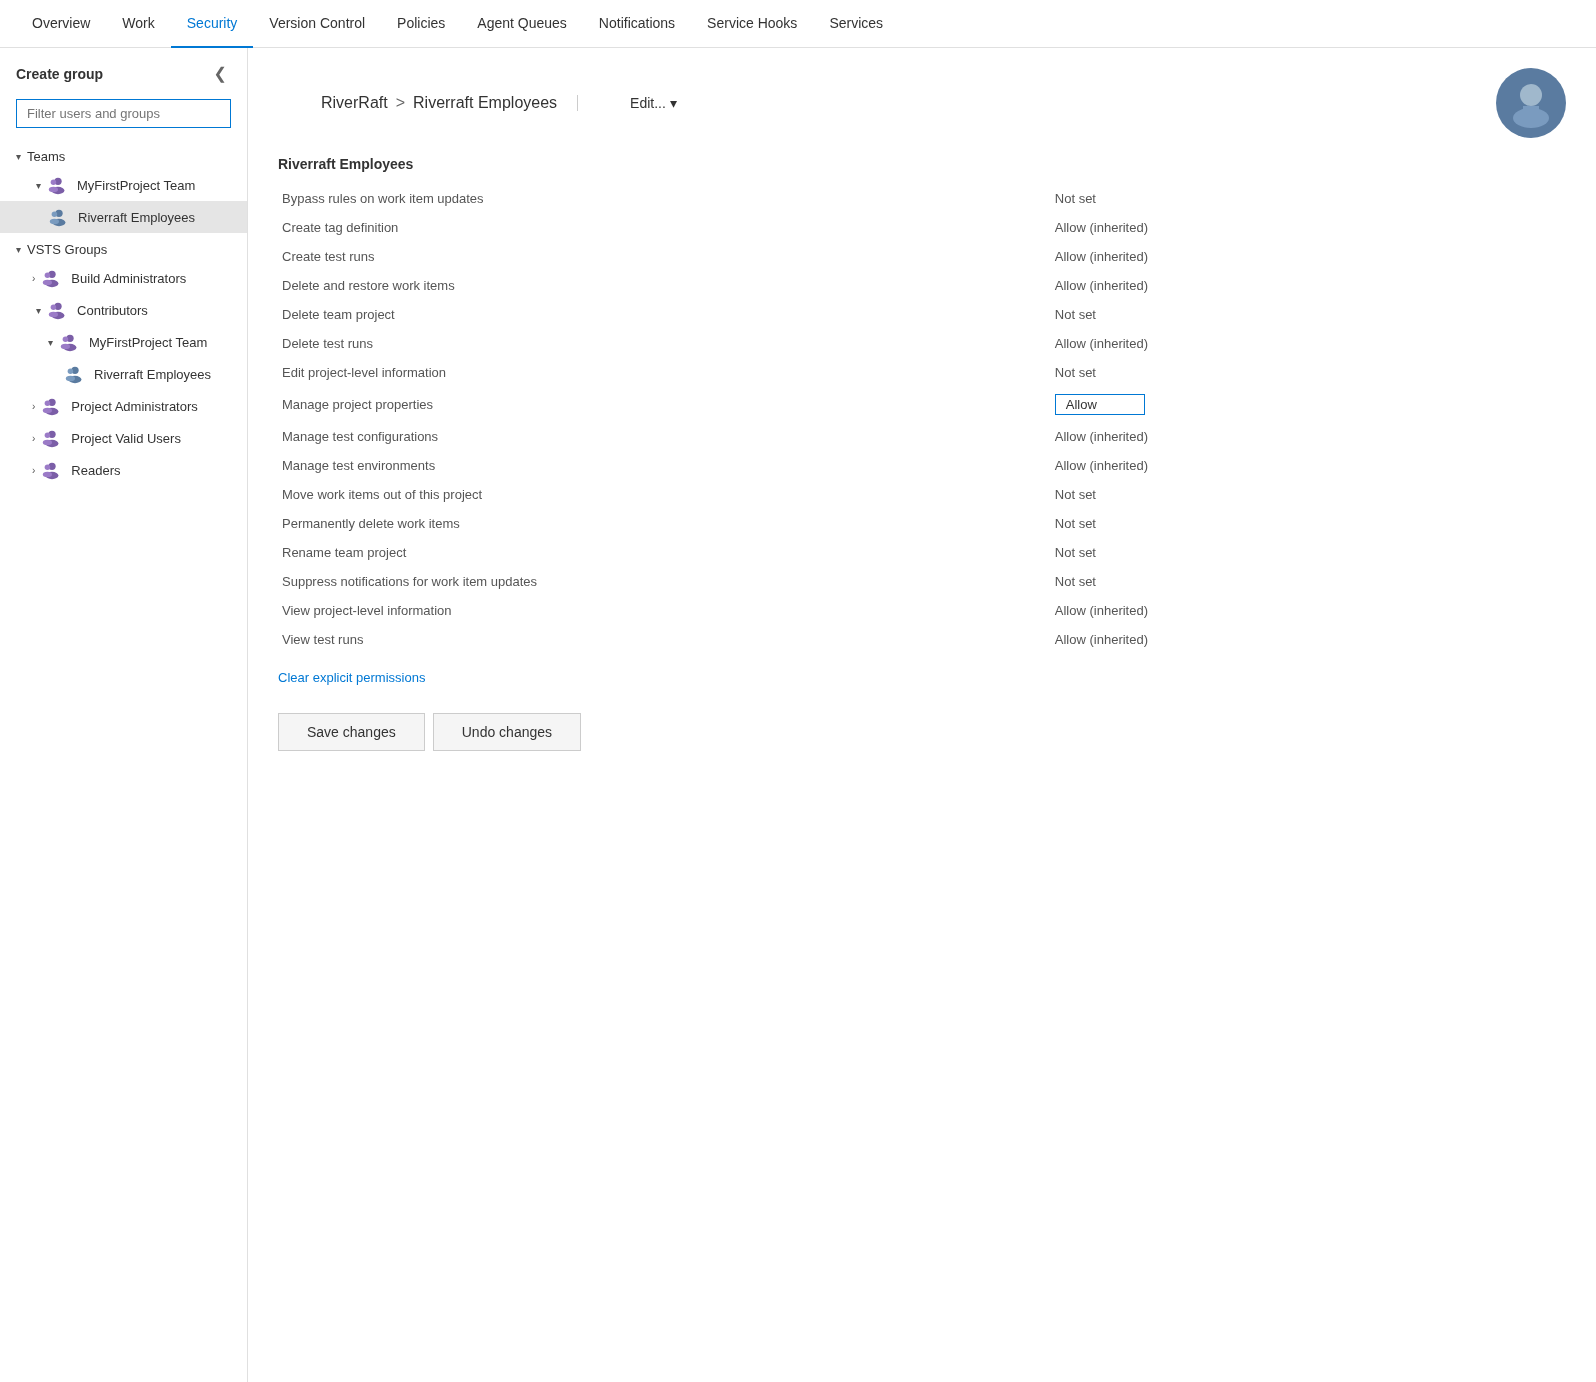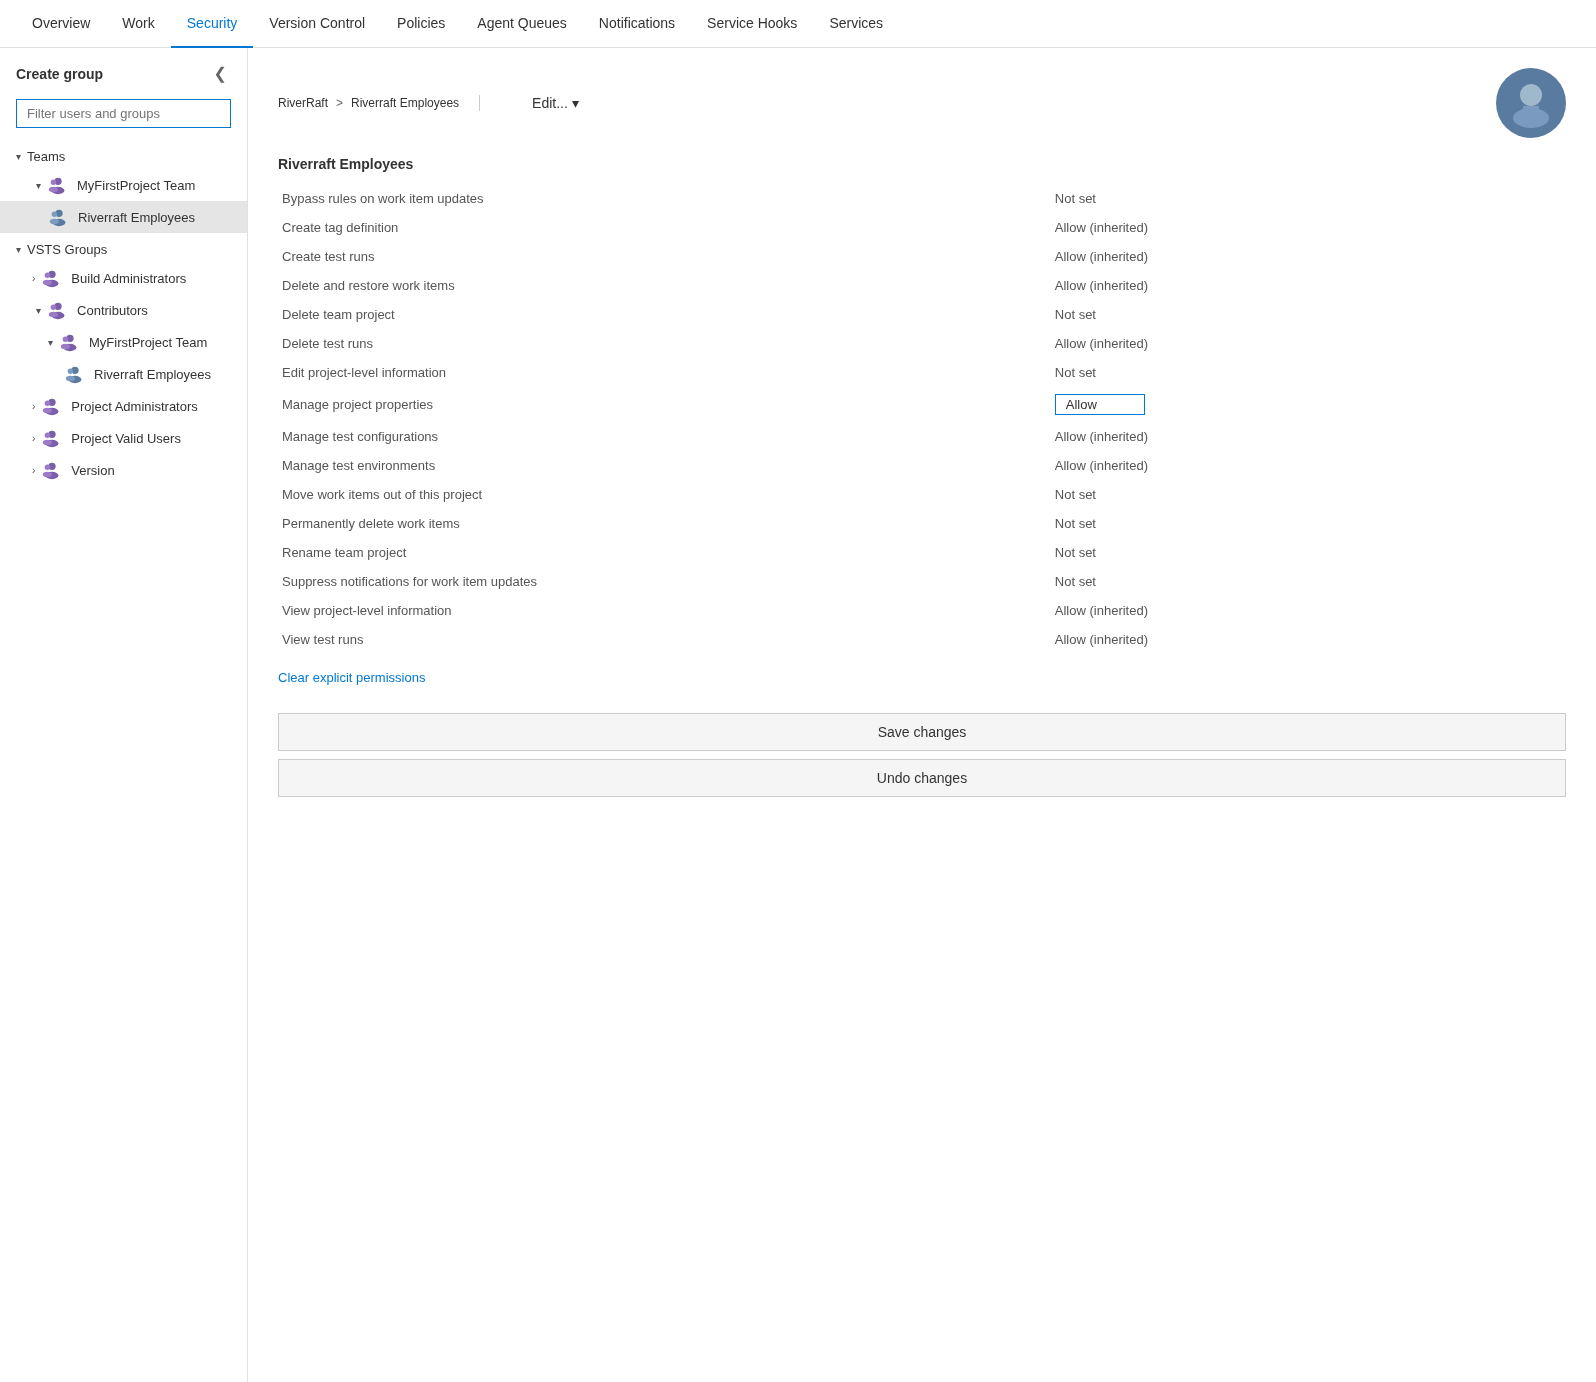--- a/index.html
+++ b/index.html
@@ -128,24 +128,25 @@
       flex: 1;
       padding: 20px 30px;
       overflow-y: auto;
     }
     .content-header {
       display: flex;
       align-items: center;
       margin-bottom: 18px;
     }
     .breadcrumb {
-      font-size: 12px;
-      color: #333;
-      display: flex;
-      align-items: center;
+      font-size: 16px;
+      color: #333;
+      display: flex;
+      align-items: center;
+      margin-left: 43px;
     }
     .breadcrumb-sep {
       margin: 0 8px;
       color: #666;
     }
     .edit-dropdown {
       display: flex;
       align-items: center;
       margin-left: 20px;
       border-left: 1px solid #ccc;
@@ -242,21 +243,20 @@
       display: inline-block;
       margin-top: 16px;
       margin-bottom: 20px;
     }
 
     
     .bottom-buttons {
       display: flex;
       gap: 8px;
       margin-top: 8px;
-      flex-direction: column;
     }
     .btn {
       padding: 10px 28px;
       font-size: 14px;
       cursor: pointer;
       border: 1px solid #ccc;
       background: #f5f5f5;
       color: #333;
       font-family: inherit;
     }
@@ -394,21 +394,21 @@
         </div>
 
         <div class="tree-item">
           <span class="chevron" style="margin-right:6px;">›</span>
           <svg class="group-icon" viewBox="0 0 24 24">
             <circle cx="12" cy="8" r="4" fill="#7b5ea7"></circle>
             <ellipse cx="12" cy="18" rx="7" ry="4" fill="#7b5ea7"></ellipse>
             <circle cx="7" cy="9" r="3" fill="#9b7bc7"></circle>
             <ellipse cx="7" cy="17" rx="5" ry="3" fill="#9b7bc7"></ellipse>
           </svg>
-          <span>Version</span>
+          <span>Readers</span>
         </div>
       </div>
     </div>
   </div>
 
   <div class="content-area">
     <div class="content-header">
       <div class="breadcrumb">
         <span>RiverRaft</span>
         <span class="breadcrumb-sep">&gt;</span>

